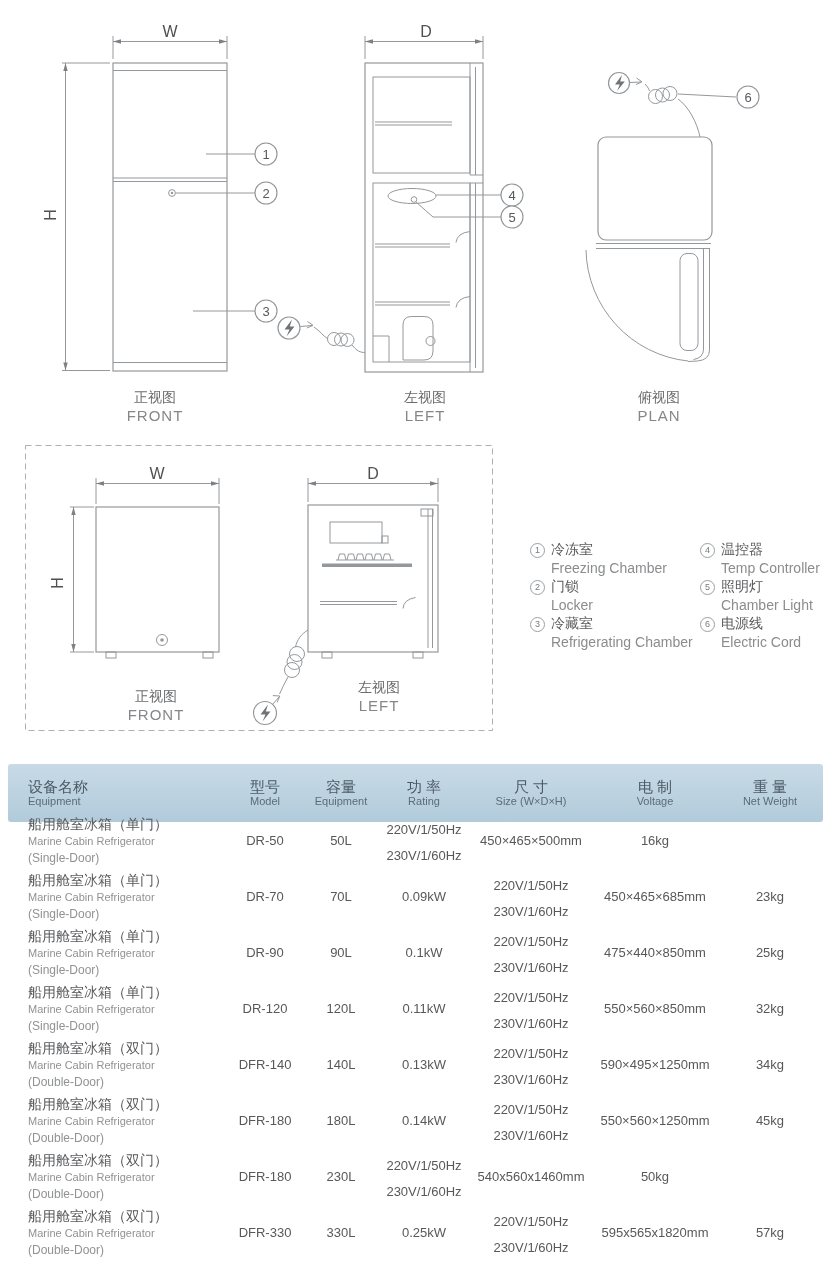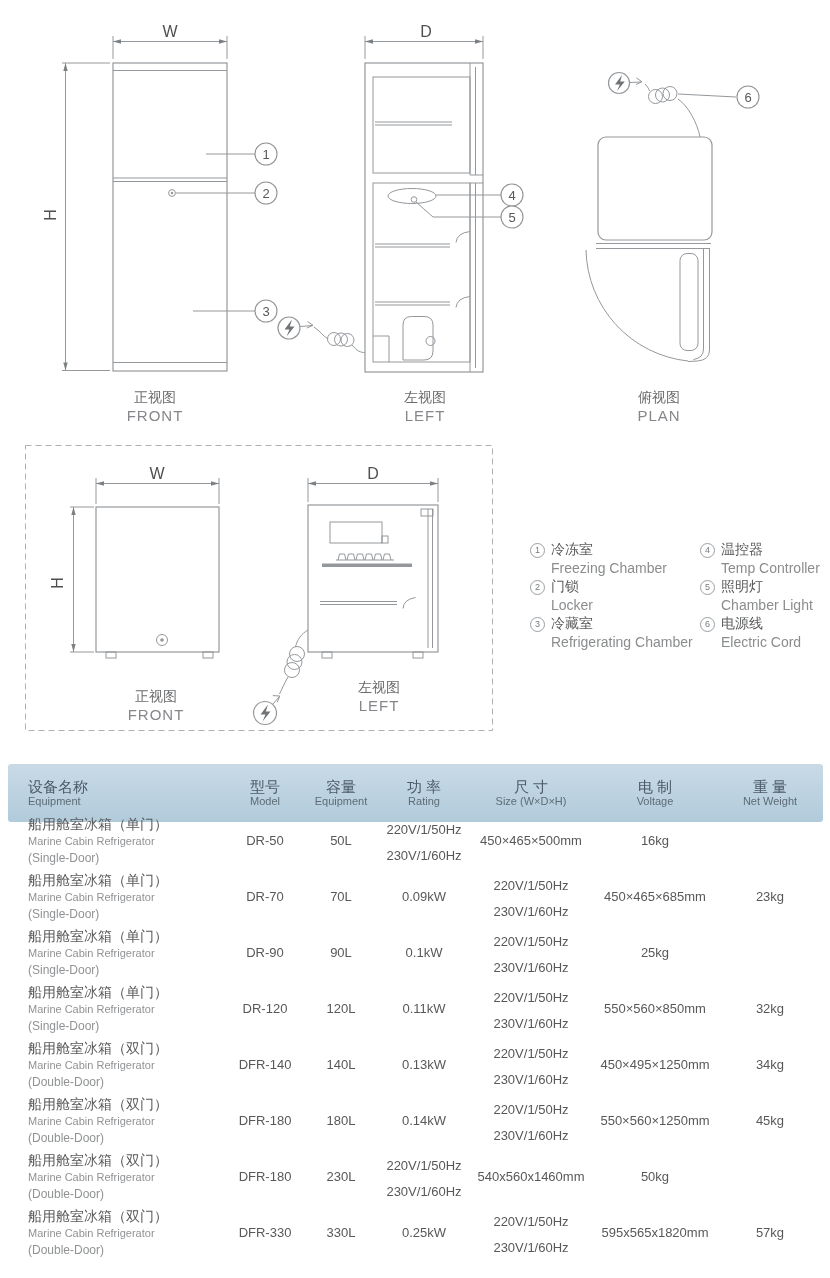--- a/index.html
+++ b/index.html
@@ -396,20 +396,21 @@
         <div class="en">Marine Cabin Refrigerator</div>
         <div class="door">(Single-Door)</div>
       </div>
       <div class="cmid">DR-90</div>
       <div class="cmid">90L</div>
       <div class="cmid">0.1kW</div>
       <div class="c-volt">
         <div>220V/1/50Hz</div>
         <div>230V/1/60Hz</div>
       </div>
+      <div class="cmid">475×440×850mm</div>
       <div class="cmid">25kg</div>
     </div>
 
     <div class="trow">
       <div class="c-name">
         <div class="cn">船用舱室冰箱（单门）</div>
         <div class="en">Marine Cabin Refrigerator</div>
         <div class="door">(Single-Door)</div>
       </div>
       <div class="cmid">DR-120</div>
@@ -429,21 +430,21 @@
         <div class="en">Marine Cabin Refrigerator</div>
         <div class="door">(Double-Door)</div>
       </div>
       <div class="cmid">DFR-140</div>
       <div class="cmid">140L</div>
       <div class="cmid">0.13kW</div>
       <div class="c-volt">
         <div>220V/1/50Hz</div>
         <div>230V/1/60Hz</div>
       </div>
-      <div class="cmid">450×495×1250mm</div>
+      <div class="cmid">590×495×1250mm</div>
       <div class="cmid">34kg</div>
     </div>
 
     <div class="trow">
       <div class="c-name">
         <div class="cn">船用舱室冰箱（双门）</div>
         <div class="en">Marine Cabin Refrigerator</div>
         <div class="door">(Double-Door)</div>
       </div>
       <div class="cmid">DFR-180</div>

